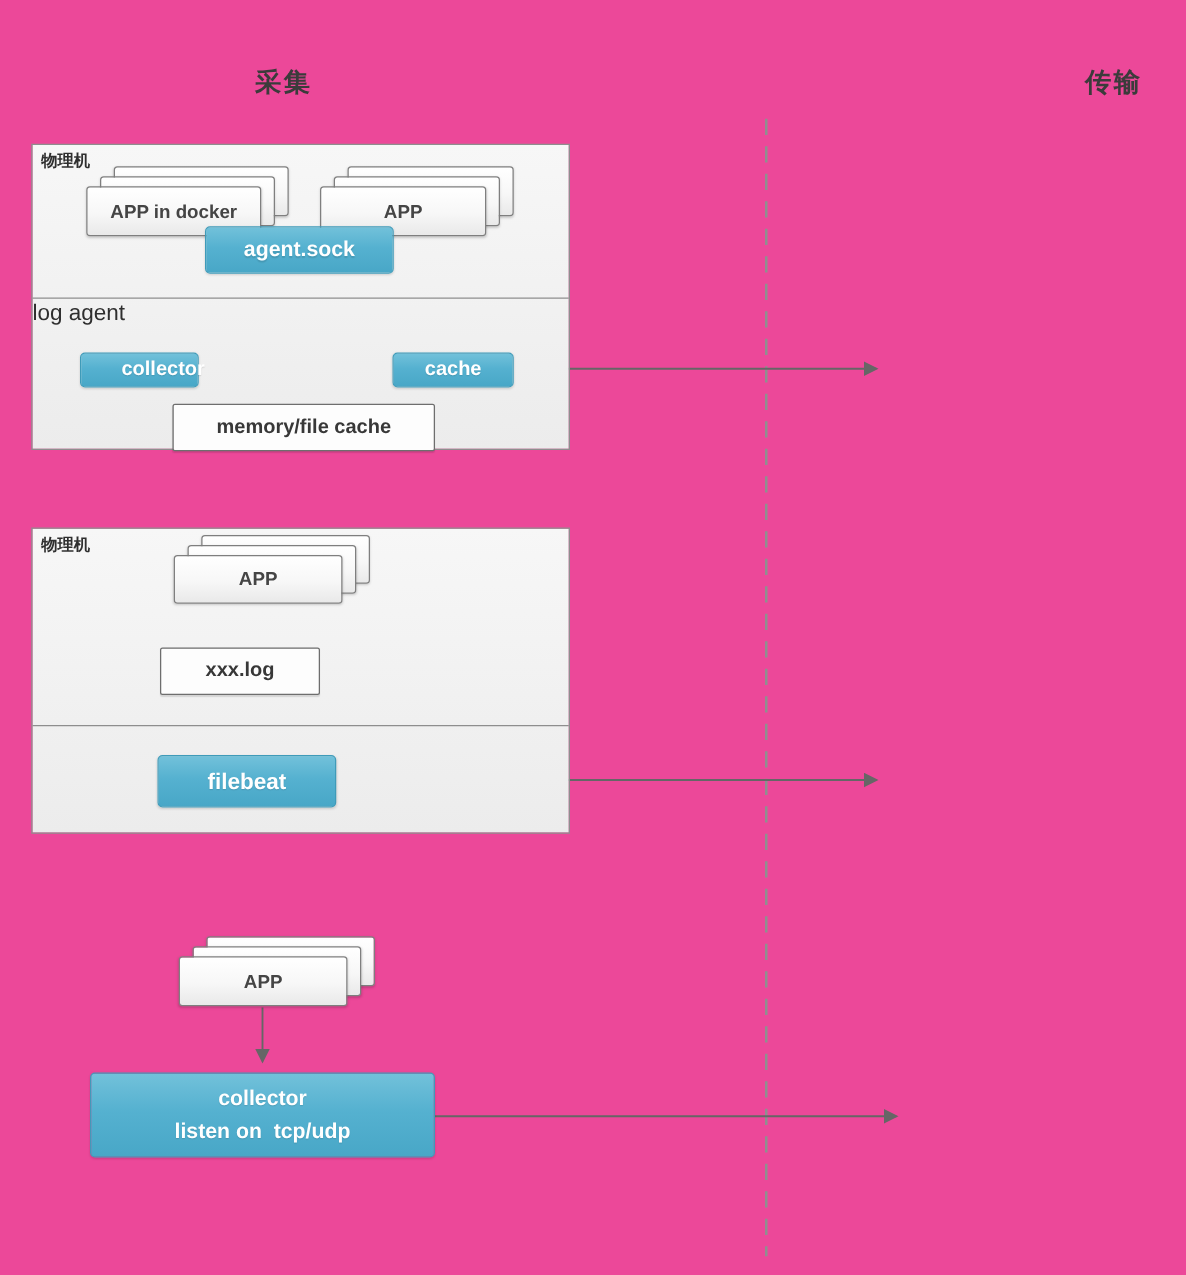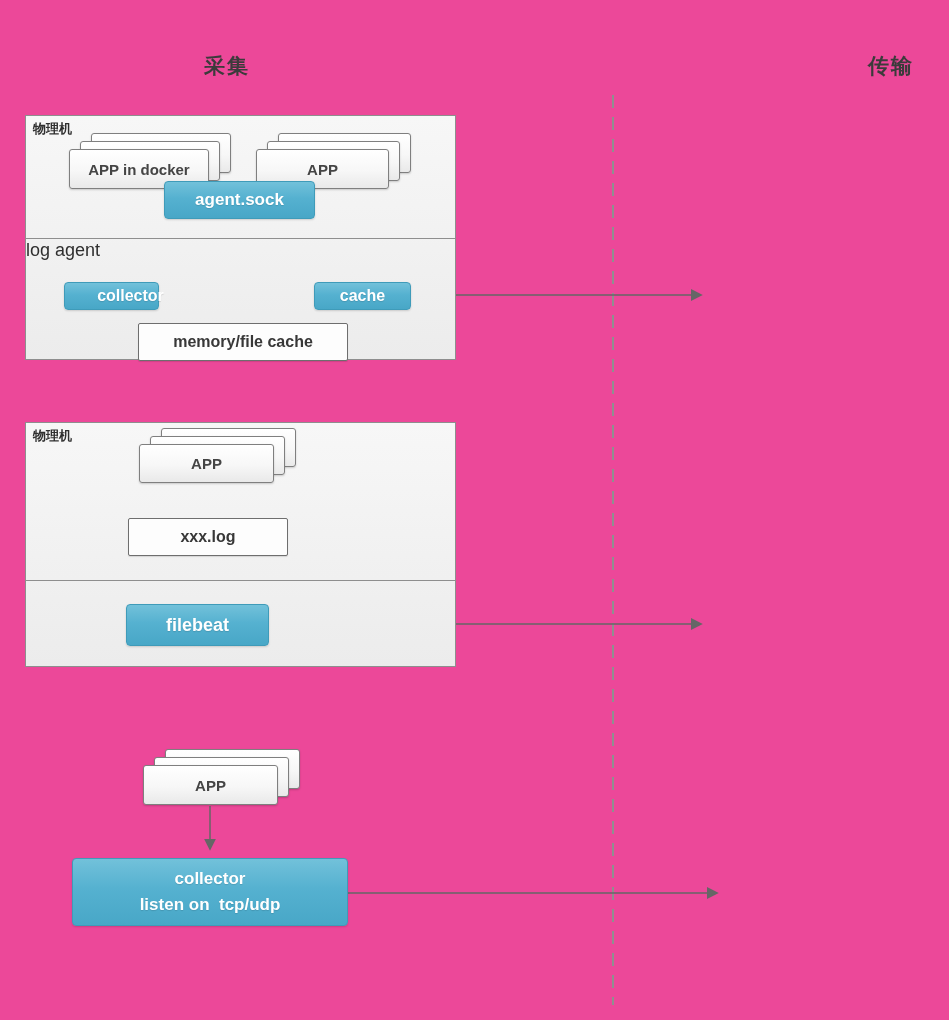--- a/index.html
+++ b/index.html
@@ -100,21 +100,21 @@
   <div class="container-box" style="left:25px;top:422px;width:431px;height:245px;">
     <div class="host-label">物理机</div>
     <div class="hline" style="top:156.5px;"></div>
 
     <div class="stack" style="left:113px;top:5px;width:157px;height:55px;">
       <div class="card" style="left:22px;top:0;width:135px;height:39px;"></div>
       <div class="card" style="left:11px;top:8px;width:135px;height:39px;"></div>
       <div class="card front" style="left:0;top:16px;width:135px;height:39px;">APP</div>
     </div>
 
-    <div class="white-box" style="left:102px;top:95px;width:160px;height:38px;font-size:16px;">xxx.log</div>
+    <div class="white-box" style="left:102px;top:95px;width:128px;height:38px;font-size:16px;">xxx.log</div>
 
     <div class="blue-box" style="left:100px;top:181px;width:143px;height:42px;font-size:18px;">filebeat</div>
   </div>
 
   <div class="stack" style="left:143px;top:749px;width:157px;height:56px;">
     <div class="card" style="left:22px;top:0;width:135px;height:40px;"></div>
     <div class="card" style="left:11px;top:8px;width:135px;height:40px;"></div>
     <div class="card front" style="left:0;top:16px;width:135px;height:40px;">APP</div>
   </div>
 

